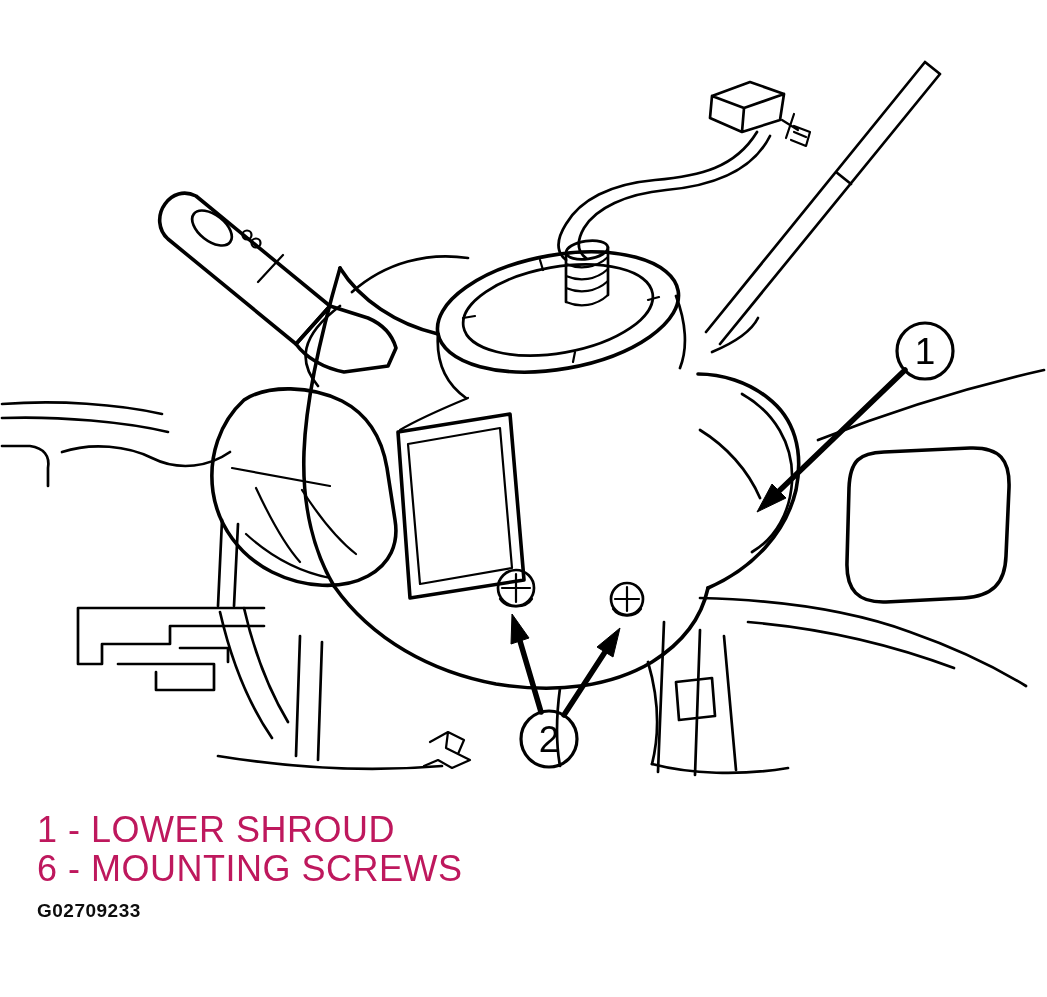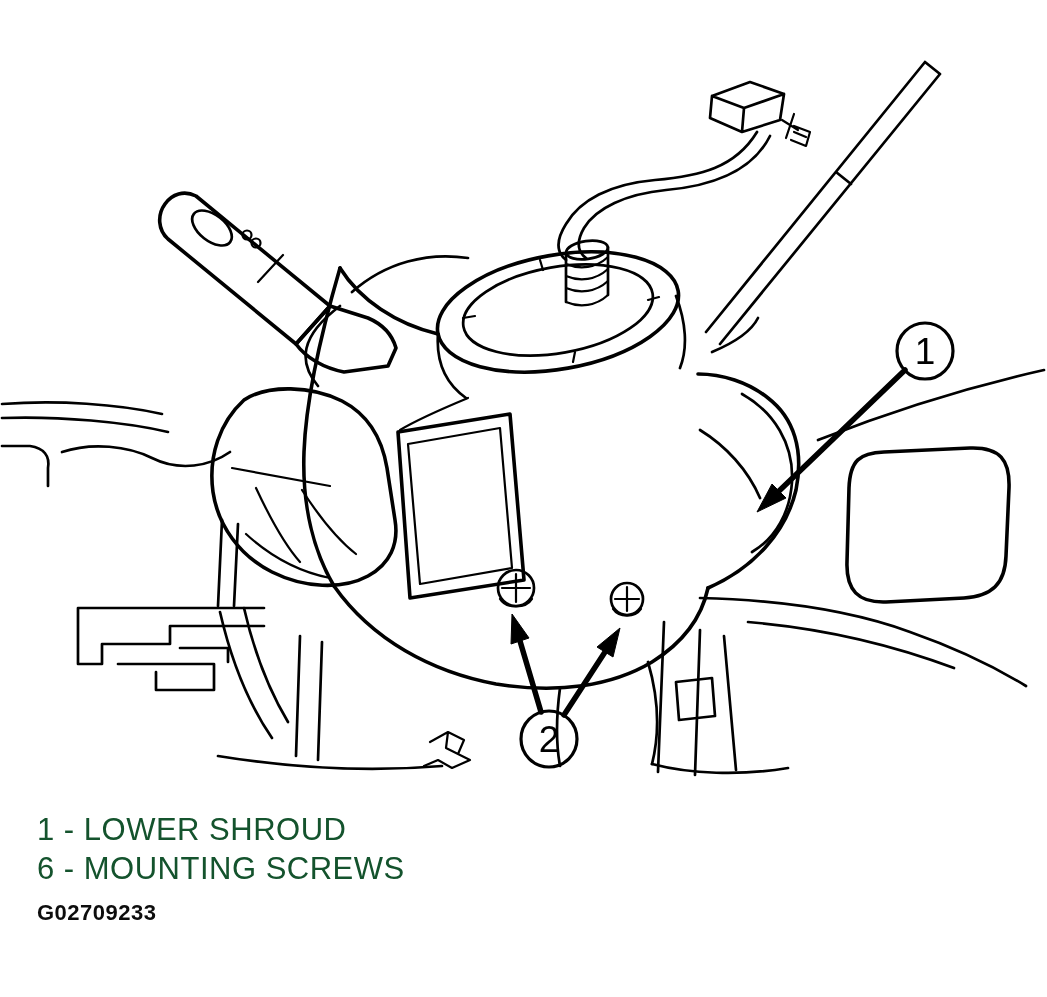--- a/index.html
+++ b/index.html
@@ -20,25 +20,25 @@
   .arrow-shaft { stroke-width:5.5 !important; }
   .arrow-head  { fill:#000000; stroke:#000000; stroke-width:1; }
   .callout-circle { stroke-width:3.2 !important; }
   .callout-num {
     fill:#000000; stroke:none;
     font-family:"Liberation Sans", sans-serif;
     font-size:37px; text-anchor:middle;
   }
   .legend { position:absolute; left:37px; top:810px; color:#0d0d0d; }
   .legend-line {
-    font-size:31px; line-height:39px; letter-spacing:0.5px;
-    white-space:pre; color:#14532d;
+    font-size:36px; line-height:39px; letter-spacing:0.5px;
+    white-space:pre; color:#be185d;
   }
   .figure-id {
-    font-size:22px; font-weight:bold; letter-spacing:0.5px;
+    font-size:19px; font-weight:bold; letter-spacing:0.5px;
     margin-top:12px; color:#0d0d0d;
   }
 </style>
 </head>
 <body>
 
 <div class="page">
 
   <svg class="drawing-svg" width="1047" height="997" viewBox="0 0 1047 997" xmlns="http://www.w3.org/2000/svg">
 

